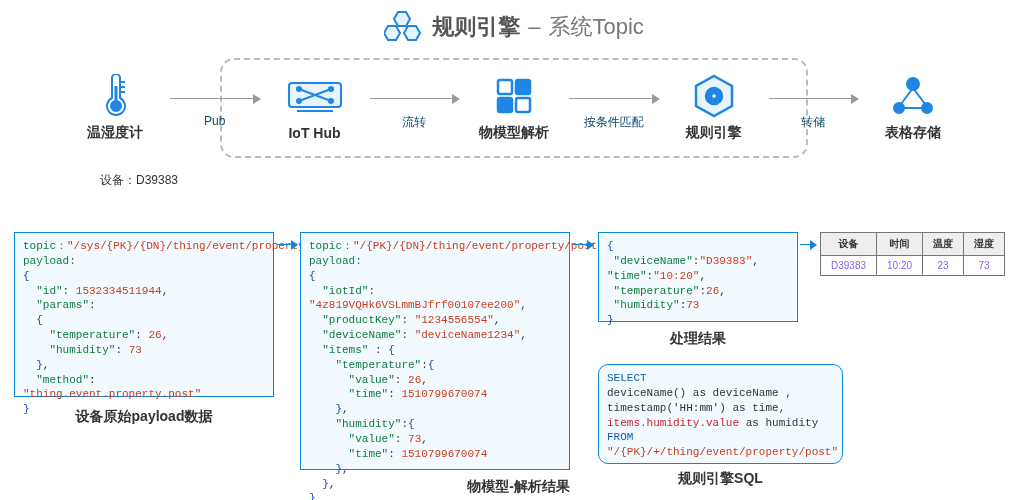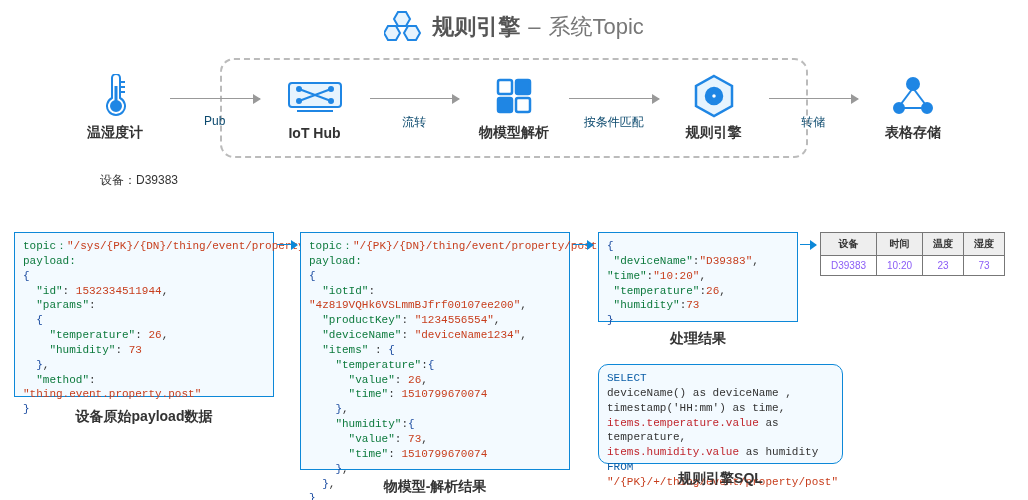--- a/index.html
+++ b/index.html
@@ -34,21 +34,21 @@
 .panel .br { color: #1a4ba0; }
 .panel .blue { color: #0d5fa8; }
 .panel .red { color: #c0262d; }
 
 .panel-caption { position: absolute; font-size: 14px; font-weight: 700; color: #333; text-align: center; }
 
 #p1 { left: 14px; top: 24px; width: 260px; height: 165px; }
 #c1 { left: 14px; top: 200px; width: 260px; }
 
 #p2 { left: 300px; top: 24px; width: 270px; height: 238px; }
-#c2 { left: 300px; top: 270px; width: 270px; }
+#c2 { left: 300px; top: 270px; width: 270px; text-align: right; }
 
 #p3 { left: 598px; top: 24px; width: 200px; height: 90px; }
 #c3 { left: 598px; top: 122px; width: 200px; }
 
 #p4 { left: 598px; top: 156px; width: 245px; height: 100px; border-radius: 10px; }
 #c4 { left: 598px; top: 262px; width: 245px; }
 
 
 .rtbl { position: absolute; left: 820px; top: 24px; border-collapse: collapse; font-size: 10px; }
 .rtbl th, .rtbl td { border: 1px solid #777; padding: 4px 10px; text-align: center; }
@@ -233,21 +233,20 @@
     <div class="br">}</div>
   </div>
   <div id="c3" class="panel-caption">处理结果</div>
 
   <div id="a3t" class="parrow"></div>
 
   <div id="p4" class="panel">
     <div class="blue">SELECT</div>
     <div>deviceName() as deviceName ,</div>
     <div>timestamp('HH:mm') as time,</div>
-    <div><span class="red">items.temperature.value</span><span> as temperature,</span></div>
     <div><span class="red">items.humidity.value</span><span> as humidity</span></div>
     <div><span class="blue">FROM </span><span class="str">"/{PK}/+/thing/event/property/post"</span></div>
   </div>
   <div id="c4" class="panel-caption">规则引擎SQL</div>
 
   <table class="rtbl">
     <tbody>
         <tr>
       <th>设备</th>
       <th>时间</th>

